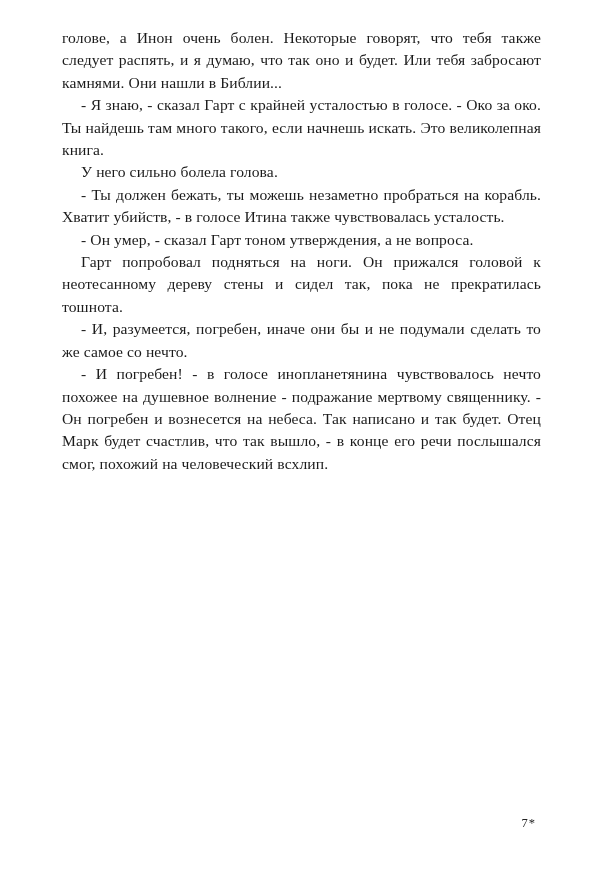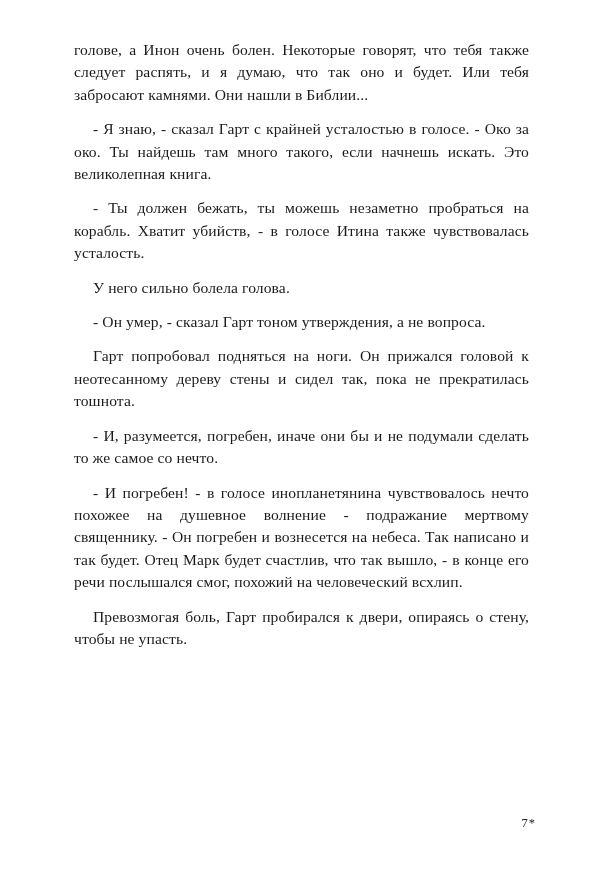--- a/index.html
+++ b/index.html
@@ -27,21 +27,21 @@
     position: absolute;
     left: 62px;
     top: 27px;
     width: 479px;
     font-size: 15.6px;
     line-height: 22.4px;
     text-align: justify;
     letter-spacing: 0.1px;
   }
   .para {
-    margin: 12px;
+    margin: 0;
     padding: 0;
   }
   .para.indent {
     text-indent: 19px;
   }
   .page-marker {
     position: absolute;
     right: 64px;
     top: 816px;
     font-size: 12.5px;
@@ -49,22 +49,21 @@
     letter-spacing: 1px;
   }
 </style>
 </head>
 <body>
 
 <div class="page">
   <div class="text-block">
       <p class="para">голове, а Инон очень болен. Некоторые говорят, что тебя также следует распять, и я думаю, что так оно и будет. Или тебя забросают камнями. Они нашли в Библии...</p>
       <p class="para indent">- Я знаю, - сказал Гарт с крайней усталостью в голосе. - Око за око. Ты найдешь там много такого, если начнешь искать. Это великолепная книга.</p>
+      <p class="para indent">У него сильно болела голова.</p>
       <p class="para indent">- Ты должен бежать, ты можешь незаметно пробраться на корабль. Хватит убийств, - в голосе Итина также чувствовалась усталость.</p>
-      <p class="para indent">У него сильно болела голова.</p>
       <p class="para indent">- Он умер, - сказал Гарт тоном утверждения, а не вопроса.</p>
       <p class="para indent">Гарт попробовал подняться на ноги. Он прижался головой к неотесанному дереву стены и сидел так, пока не прекратилась тошнота.</p>
       <p class="para indent">- И, разумеется, погребен, иначе они бы и не подумали сделать то же самое со нечто.</p>
       <p class="para indent">- И погребен! - в голосе инопланетянина чувствовалось нечто похожее на душевное волнение - подражание мертвому священнику. - Он погребен и вознесется на небеса. Так написано и так будет. Отец Марк будет счастлив, что так вышло, - в конце его речи послышался смог, похожий на человеческий всхлип.</p>
-      <p class="para indent">Превозмогая боль, Гарт пробирался к двери, опираясь о стену, чтобы не упасть.</p>
     </div>
   <div class="page-marker">7*</div>
 </div>
 
 </body></html>

